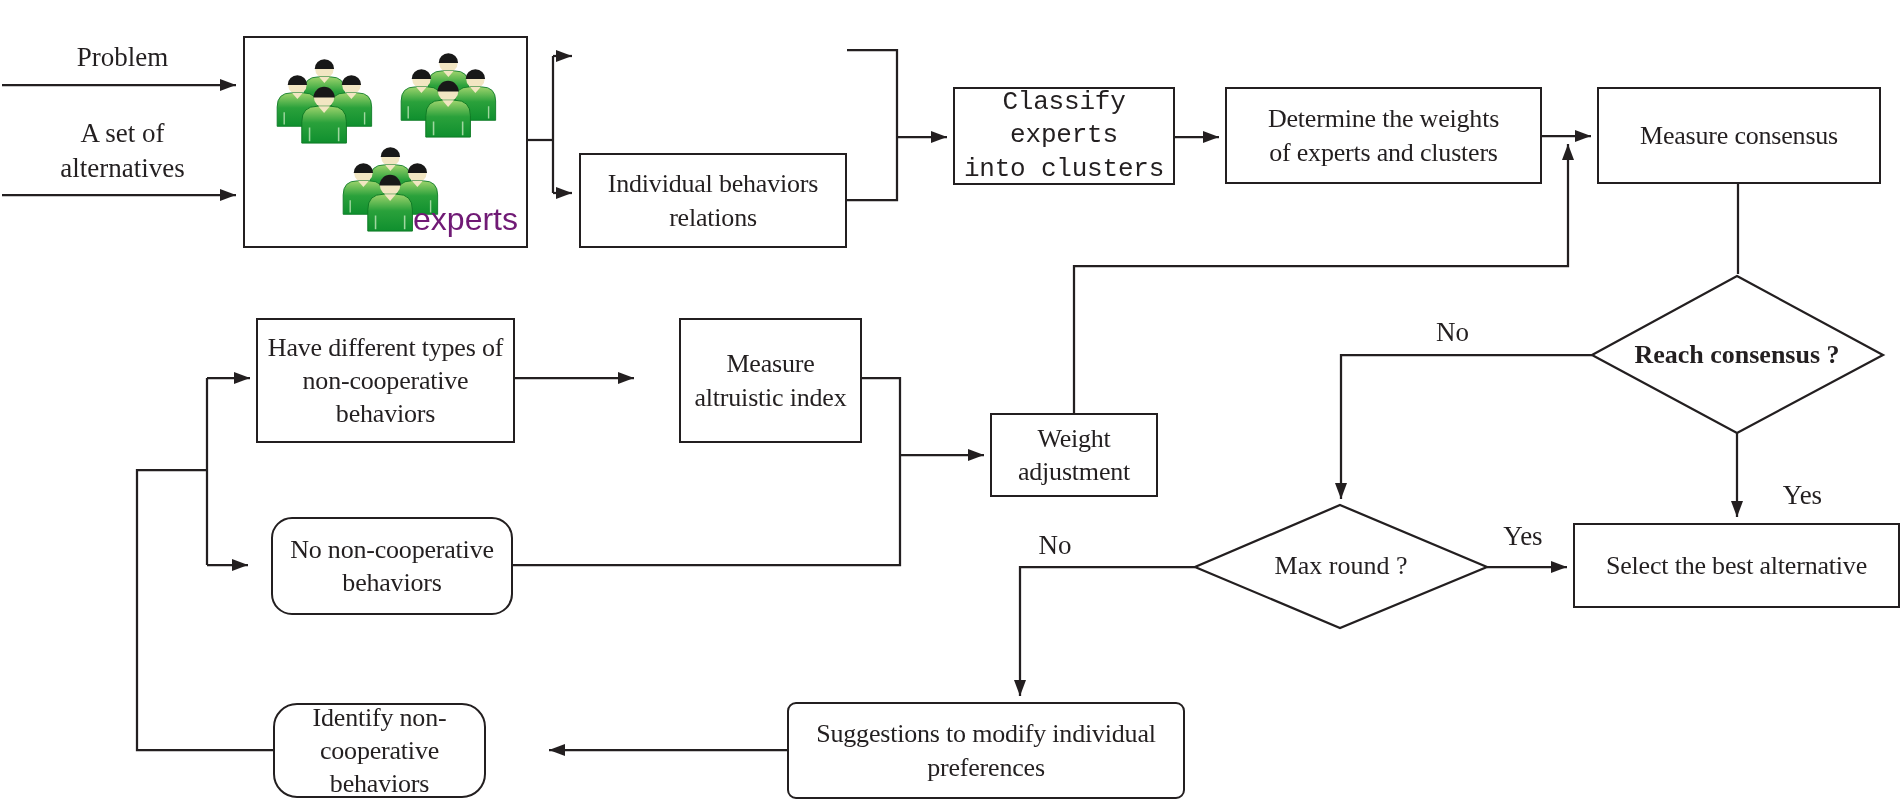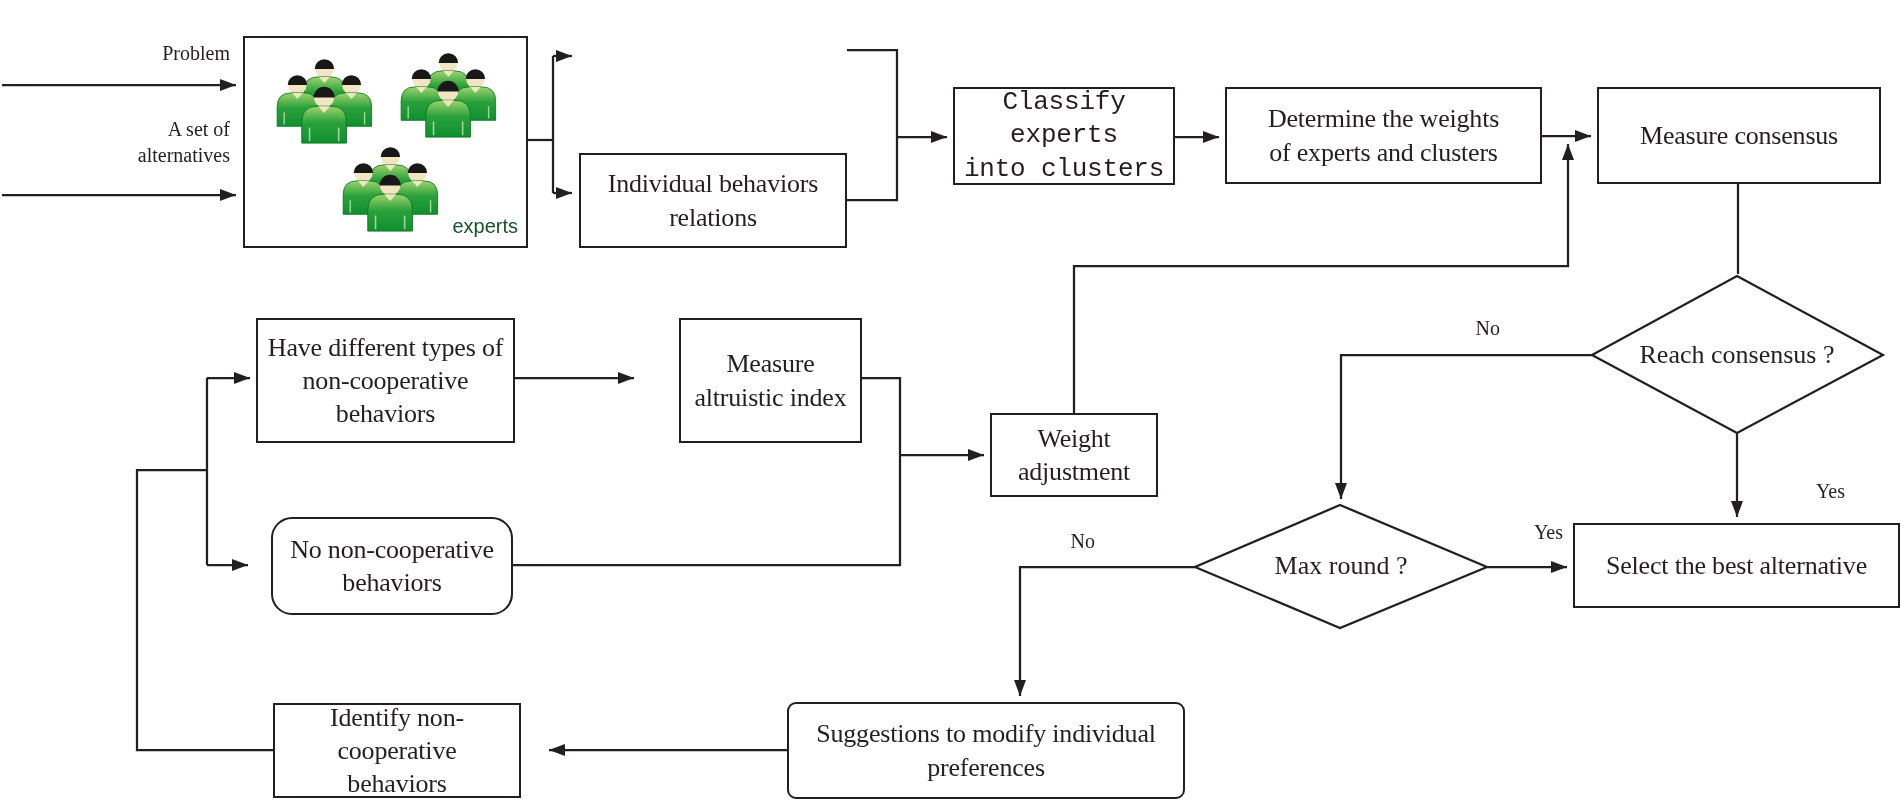--- a/index.html
+++ b/index.html
@@ -17,33 +17,33 @@
     border:2.5px solid #231f20;
     background:#ffffff;
     display:flex;align-items:center;justify-content:center;
     text-align:center;
     font-size:26px;line-height:1.28;letter-spacing:-0.2px;
     white-space:pre-line;
     box-sizing:border-box;
   }
   .freelabel{
     position:absolute;
-    text-align:right;
-    font-size:20px;line-height:1.3;
+    text-align:center;
+    font-size:27px;line-height:1.3;
     white-space:pre-line;
   }
   .dlabel{
     position:absolute;
     text-align:center;
     font-size:26px;line-height:1.3;
   }
   .experts-caption{
     position:absolute;right:8px;bottom:6px;
     font-family:"Liberation Sans","DejaVu Sans",sans-serif;
-    font-size:20px;color:#14532d;letter-spacing:0;
+    font-size:32px;color:#701a75;letter-spacing:0;
   }
   .people-svg{position:absolute;left:0;top:0;}
 </style>
 </head>
 <body>
 
 <div class="stage">
 
   <svg class="wires" width="1901" height="801">
     <defs>
@@ -161,26 +161,26 @@
     <span>Weight
 adjustment</span>
   </div>
   <div class="box" style="left:1573px;top:523px;width:327px;height:85px;">
     <span>Select the best alternative</span>
   </div>
   <div class="box" style="left:787px;top:702px;width:398px;height:97px;border-radius:9px;">
     <span>Suggestions to modify individual
 preferences</span>
   </div>
-  <div class="box" style="left:273px;top:703px;width:248px;height:95px;">
+  <div class="box" style="left:273px;top:703px;width:213px;height:95px;border-radius:24px;">
     <span>Identify non-cooperative
 behaviors</span>
   </div>
 
-  <div class="dlabel" style="left:1607px;top:338px;width:260px;">Reach consensus ?</div>
+  <div class="dlabel" style="left:1607px;top:338px;width:260px;font-weight:bold;">Reach consensus ?</div>
   <div class="dlabel" style="left:1231px;top:549px;width:220px;">Max round ?</div>
 
   <div class="freelabel" style="left:1405px;top:315px;width:95px;">No</div>
   <div class="freelabel" style="left:1760px;top:478px;width:85px;">Yes</div>
   <div class="freelabel" style="left:1483px;top:519px;width:80px;">Yes</div>
   <div class="freelabel" style="left:1015px;top:528px;width:80px;">No</div>
 
 </div>
 
 </body></html>

